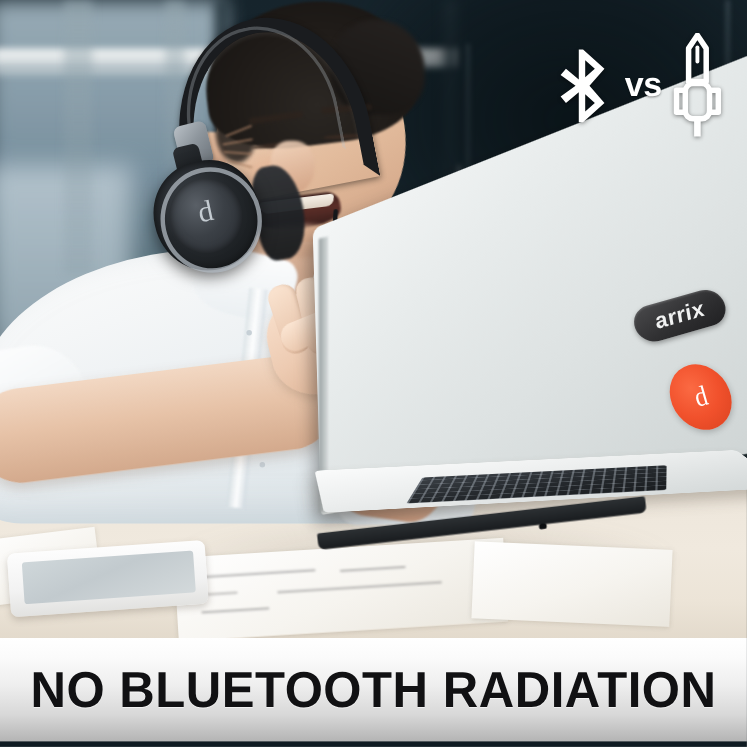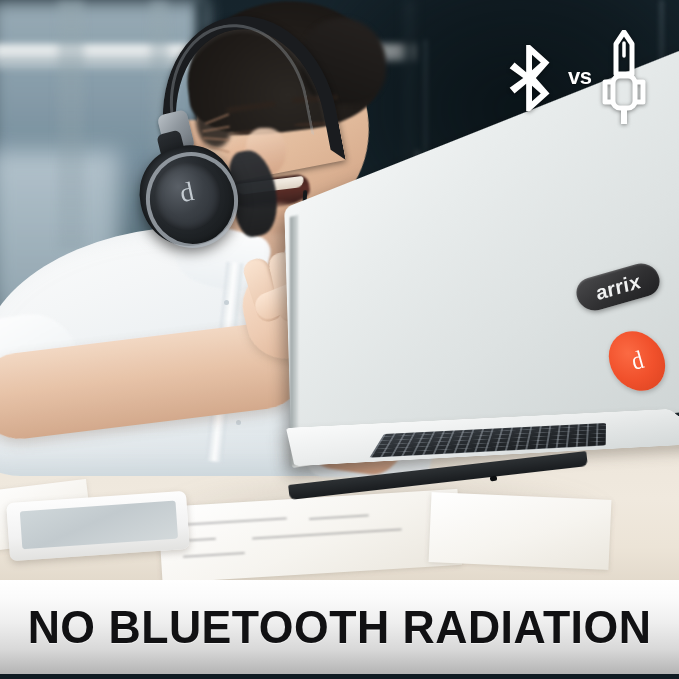--- a/index.html
+++ b/index.html
@@ -415,21 +415,21 @@
   }
   .port-dot{
     position:absolute;left:214px;top:270px;width:7px;height:5px;
     background:#0c0e10;border-radius:2px;transform:rotate(-6deg);
   }
 
   
   .icons{position:absolute;left:506px;top:28px;width:150px;height:100px;display:flex;align-items:center;gap:10px;}
   .bt-icon{width:52px;height:70px;flex:0 0 auto;filter:drop-shadow(0 1px 2px rgba(0,0,0,.45));}
   .vs-text{
-    color:#ffffff;font-size:22px;font-weight:700;letter-spacing:-.5px;
+    color:#ffffff;font-size:31px;font-weight:700;letter-spacing:-.5px;
     font-family:"Liberation Sans",sans-serif;
     text-shadow:0 1px 2px rgba(0,0,0,.45);
     padding-bottom:2px;
   }
   .jack-icon{width:46px;height:96px;flex:0 0 auto;filter:drop-shadow(0 1px 2px rgba(0,0,0,.45));}
 
   
   .banner{
     position:absolute;left:0;top:580px;width:679px;height:94px;
     background:linear-gradient(180deg,#ffffff 0%,#fbfbfb 18%,#eeeeee 46%,#d8d8d8 74%,#b4b4b4 100%);

